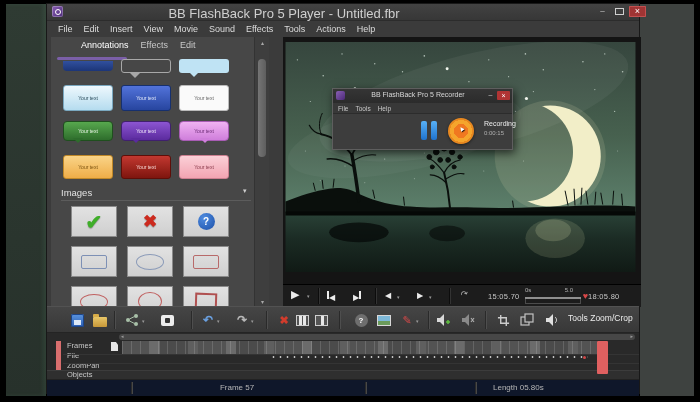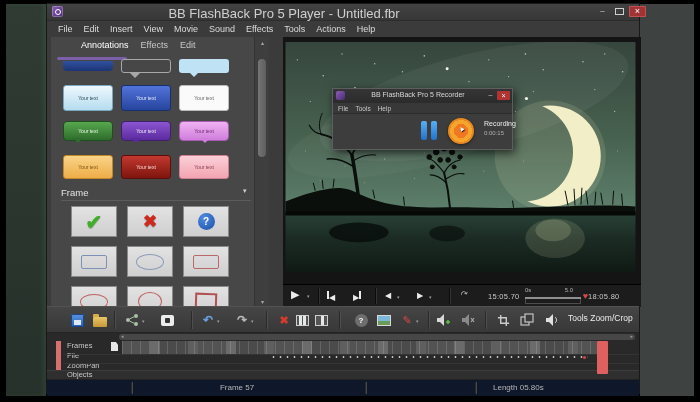--- a/index.html
+++ b/index.html
@@ -217,21 +217,21 @@
       <div class="abs sh sh-orange">
           <span class="tile-lbl">Your text</span>
         </div>
       <div class="abs sh sh-red">
           <span class="tile-lbl">Your text</span>
         </div>
       <div class="abs sh sh-pink">
           <span class="tile-lbl">Your text</span>
         </div>
 
-      <div class="abs images-header">Frame</div>
+      <div class="abs images-header">Images</div>
       <div class="abs images-caret">▾</div>
 
       <div class="abs img-tile" style="left:20px;top:169px;">
           <span class="glyph-check">✔</span>
         </div>
       <div class="abs img-tile" style="left:76px;top:169px;">
           <span class="glyph-cross">✖</span>
         </div>
       <div class="abs img-tile" style="left:132px;top:169px;">
           <span class="glyph-q">?</span>

